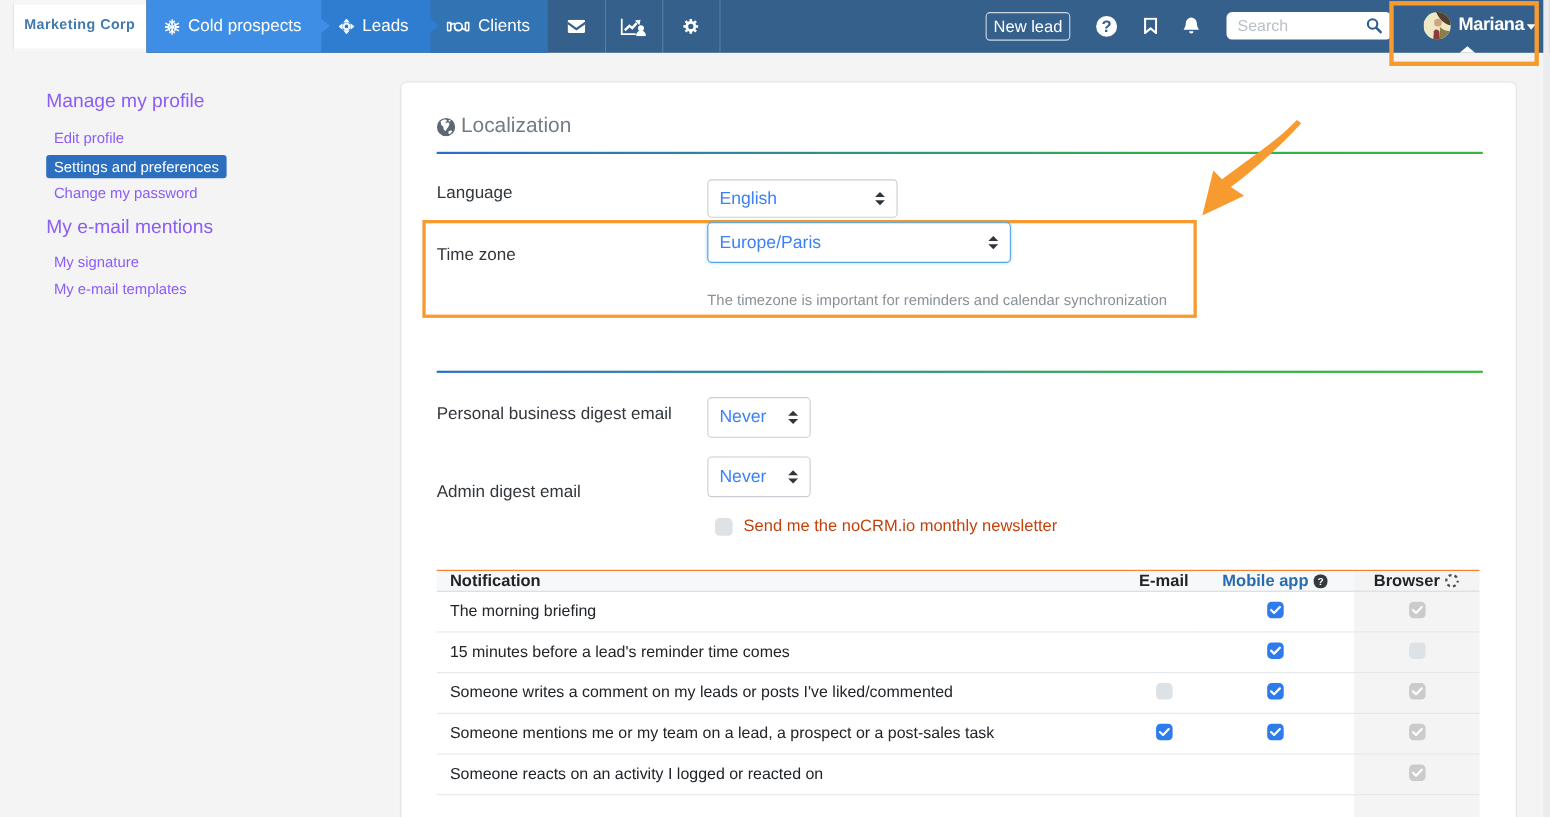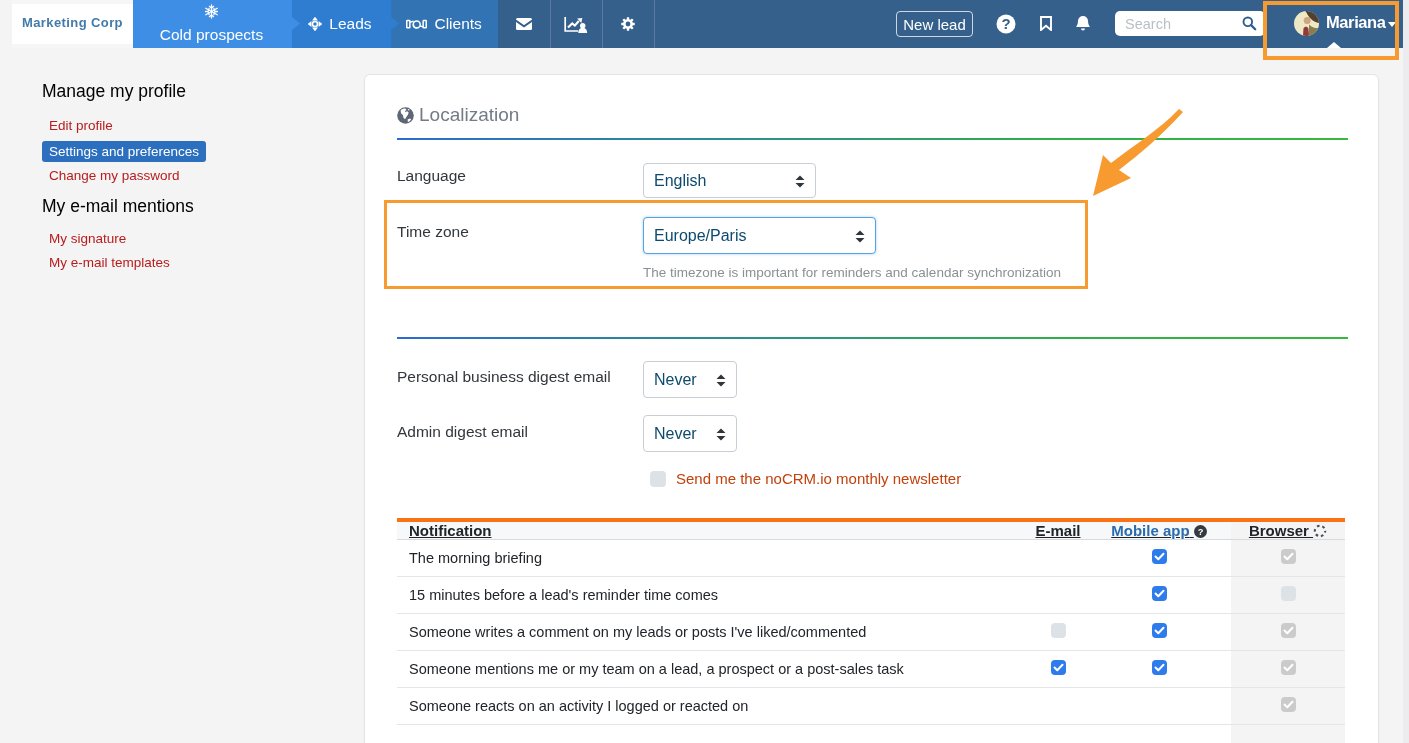--- a/index.html
+++ b/index.html
@@ -1,54 +1,54 @@
 <!DOCTYPE html>
 <html><head>
 <meta charset="utf-8">
 <style>
 * { margin:0; padding:0; box-sizing:border-box; }
 html,body { width:1409px; height:743px; overflow:hidden; font-family:"Liberation Sans", sans-serif; background:#f4f4f5; }
 #nav { position:absolute; left:0; top:0; width:1409px; height:48px; background:#35608c;margin-left:12px; }
 #logo { position:absolute; left:0; top:0; width:121px; height:48px; background:#fff; display:flex; align-items:center; justify-content:center; box-shadow:inset 0 4px 0 #f6f6f7, inset 0 -4px 0 #f6f6f7; }
 #logo span { color:#427aab; font-weight:bold; font-size:13px; letter-spacing:0.4px; transform:translateY(-2.5px); }
 .tab { position:absolute; top:0; height:48px; display:flex; align-items:center; justify-content:center; gap:7px; color:#fff; font-size:15.5px; }
-#tab-cold { left:121px; width:167px; background:#3e8ee6; clip-path:polygon(0 0, 159px 0, 159px 17px, 167px 23.5px, 159px 30px, 159px 48px, 0 48px); padding-right:10px; z-index:3;flex-direction:column; }
+#tab-cold { left:121px; width:167px; background:#3e8ee6; clip-path:polygon(0 0, 159px 0, 159px 17px, 167px 23.5px, 159px 30px, 159px 48px, 0 48px); padding-right:10px; z-index:3; }
 #tab-leads { left:278.6px; width:108.6px; background:#2e7dd1; clip-path:polygon(0 0, 100.6px 0, 100.6px 17px, 108.6px 23.5px, 100.6px 30px, 100.6px 48px, 0 48px); padding-right:10px; z-index:2; }
 #tab-clients { left:378.6px; width:107.2px; background:#3273b4; z-index:1; }
 .icontab { position:absolute; top:0; width:53px; height:48px; display:flex; align-items:center; justify-content:center; }
 .navsep { position:absolute; top:0; width:1px; height:48px; background:rgba(255,255,255,0.18); }
 #newlead { position:absolute; left:884px; top:11px; width:77px; height:26px; border:1px solid rgba(255,255,255,0.75); border-radius:4px; color:#fff; font-size:15px; display:flex; align-items:center; justify-content:center; }
 #help-ic { position:absolute; left:984px; top:14px; }
 #bookmark-ic { position:absolute; left:1028px; top:16px; }
 #bell-ic { position:absolute; left:1063px; top:15px; }
 #search { position:absolute; left:1103px; top:11px; width:150px; height:25px; background:#fff; border-radius:5px; display:flex; align-items:center; }
 #search span { color:#b9bfc6; font-size:14.5px; margin-left:10px; flex:1; }
 #search svg { margin-right:8px; }
 #avatar { position:absolute; left:1282px; top:11px; width:25px; height:25px; border-radius:50%; overflow:hidden; }
 #uname { position:absolute; left:1314px; top:13px; color:#fff; font-weight:bold; font-size:16.5px; letter-spacing:-0.4px; }
 #ucaret { position:absolute; left:1376px; top:22px; width:0; height:0; border-left:4.5px solid transparent; border-right:4.5px solid transparent; border-top:5.5px solid #fff; }
 #navcaret { position:absolute; left:1327px; top:42px; width:0; height:0; border-left:7px solid transparent; border-right:7px solid transparent; border-bottom:6px solid #fff; z-index:5; }
 #orangebox { position:absolute; left:1263px; top:1px; width:136px; height:59px; border:4px solid #f79b30; z-index:6; }
 #sidebar { position:absolute; left:0; top:48px; width:364px; bottom:0; }
-.sbh { color:#000000; font-size:17.5px; position:absolute; left:42px; }
-.sbl { color:#b91c1c; font-size:13.5px; position:absolute; left:49px; }
+.sbh { color:#8b5cf6; font-size:17.5px; position:absolute; left:42px; }
+.sbl { color:#8b5cf6; font-size:13.5px; position:absolute; left:49px; }
 #sbsel { position:absolute; left:42px; top:93px; background:#2b6fbe; color:#ffffff; font-size:13.5px; border-radius:3px; padding:3px 7px; }
 #card { position:absolute; left:364px; top:74px; width:1015px; height:680px; background:#fff; border:1px solid #e4e4e6; border-radius:6px; box-shadow:0 1px 2px rgba(0,0,0,0.04); }
 .sech { position:absolute; left:32px; color:#737c86; font-size:19px; display:flex; align-items:center; gap:5px; }
 .sline { position:absolute; left:32px; width:951px; height:2px; background:linear-gradient(90deg,#2b6cd0,#2eb049 70%,#36b93c); }
 .flabel { position:absolute; left:32px; font-size:15.5px; color:#32373c; }
-.sel { position:absolute; background:#fff; border:1px solid #c9ced4; border-radius:4px; height:35px; font-size:16px; color:#0c4a6e; display:flex; align-items:center; padding-left:10px; }
+.sel { position:absolute; background:#fff; border:1px solid #c9ced4; border-radius:4px; height:35px; font-size:16px; color:#3b82f6; display:flex; align-items:center; padding-left:10px; }
 .selcaret { position:absolute; right:10px; top:50%; margin-top:-6.5px; width:10px; height:13px; }
 #tzbox { position:absolute; left:19px; top:125px; width:704px; height:89px; border:3px solid #f79b30; }
 .help { position:absolute; font-size:13.5px; color:#8a9096; }
 #newsrow { position:absolute; left:285px; top:395px; display:flex; align-items:center; gap:10px; font-size:15px; color:#c2410c; }
 .cb { width:16px; height:16px; border-radius:4px; display:inline-block; }
 .cb-off { background:#dde2e7; }
 #ntable { position:absolute; left:32px; top:443px; width:948px; border-collapse:collapse; font-size:15px; color:#212529; }
-#ntable th { border-top:4px solid #f97316; background:#f7f8f9; font-size:15px; font-weight:bold; height:19px; border-bottom:1px solid #d7dbdf;text-decoration:underline; }
+#ntable th { border-top:1px solid #f97316; background:#f7f8f9; font-size:15px; font-weight:bold; height:19px; border-bottom:1px solid #d7dbdf; }
 #ntable th:first-child { text-align:left; padding-left:12px; }
 #ntable td { height:37px; border-bottom:1px solid #e3e7ea; font-size:14.5px; }
 #ntable td:first-child { padding-left:12px; }
 #ntable .ck { text-align:center; }
 #ntable .bcol { background:#f4f4f5; }
 #scrollstrip { position:absolute; right:0; top:0; width:6px; height:743px; background:#ececee; z-index:7; }
 </style>
 </head>
 <body>
 <div id="nav">
@@ -172,35 +172,35 @@
       <span>Localization</span>
     </div>
   <div class="sline" style="top:63px"></div>
   <div class="flabel" style="top:92px">Language</div>
   <div class="sel" style="left:278px; top:88px; width:173px;">English<span class="selcaret"><svg width="10" height="13" viewBox="0 0 10 13">
           <path d="M0.5 5 L5 0.5 L9.5 5 Z" fill="#2f353b"></path>
           <path d="M0.5 8 L5 12.5 L9.5 8 Z" fill="#2f353b"></path>
         </svg></span></div>
   <div id="tzbox"></div>
   <div class="flabel" style="top:148px">Time zone</div>
-  <div class="sel" style="left:278px; top:142px; width:233px; height:37px; border-color:#54a4e0; box-shadow:0 0 3px rgba(80,160,220,0.5);">Europe/Paris<span class="selcaret"><svg width="10" height="13" viewBox="0 0 10 13">
+  <div class="sel" style="left:278px; top:127px; width:276px; height:37px; border-color:#54a4e0; box-shadow:0 0 3px rgba(80,160,220,0.5);">Europe/Paris<span class="selcaret"><svg width="10" height="13" viewBox="0 0 10 13">
           <path d="M0.5 5 L5 0.5 L9.5 5 Z" fill="#2f353b"></path>
           <path d="M0.5 8 L5 12.5 L9.5 8 Z" fill="#2f353b"></path>
         </svg></span></div>
   <div class="help" style="left:278px; top:190px;">The timezone is important for reminders and calendar synchronization</div>
   <svg id="arrow" width="120" height="100" viewBox="0 0 120 100" style="position:absolute; left:706px; top:33px;">
       <path d="M112 4 C 90 28 70 45 48 62 L 60 70 L 22 88 L 32 47 L 40 55 C 62 38 88 22 108 1 Z" fill="#f79b30"></path>
     </svg>
   <div class="sline" style="top:262px"></div>
   <div class="flabel" style="top:293px">Personal business digest email</div>
   <div class="sel" style="left:278px; top:286px; width:94px; height:37px;">Never<span class="selcaret"><svg width="10" height="13" viewBox="0 0 10 13">
           <path d="M0.5 5 L5 0.5 L9.5 5 Z" fill="#2f353b"></path>
           <path d="M0.5 8 L5 12.5 L9.5 8 Z" fill="#2f353b"></path>
         </svg></span></div>
-  <div class="flabel" style="top:348px">Admin digest email</div>
+  <div class="flabel" style="top:364px">Admin digest email</div>
   <div class="sel" style="left:278px; top:340px; width:94px; height:37px;">Never<span class="selcaret"><svg width="10" height="13" viewBox="0 0 10 13">
           <path d="M0.5 5 L5 0.5 L9.5 5 Z" fill="#2f353b"></path>
           <path d="M0.5 8 L5 12.5 L9.5 8 Z" fill="#2f353b"></path>
         </svg></span></div>
   <div id="newsrow">
       <span class="cb cb-off"></span>
       <span>Send me the noCRM.io monthly newsletter</span>
     </div>
   <table id="ntable">
     <tbody>

